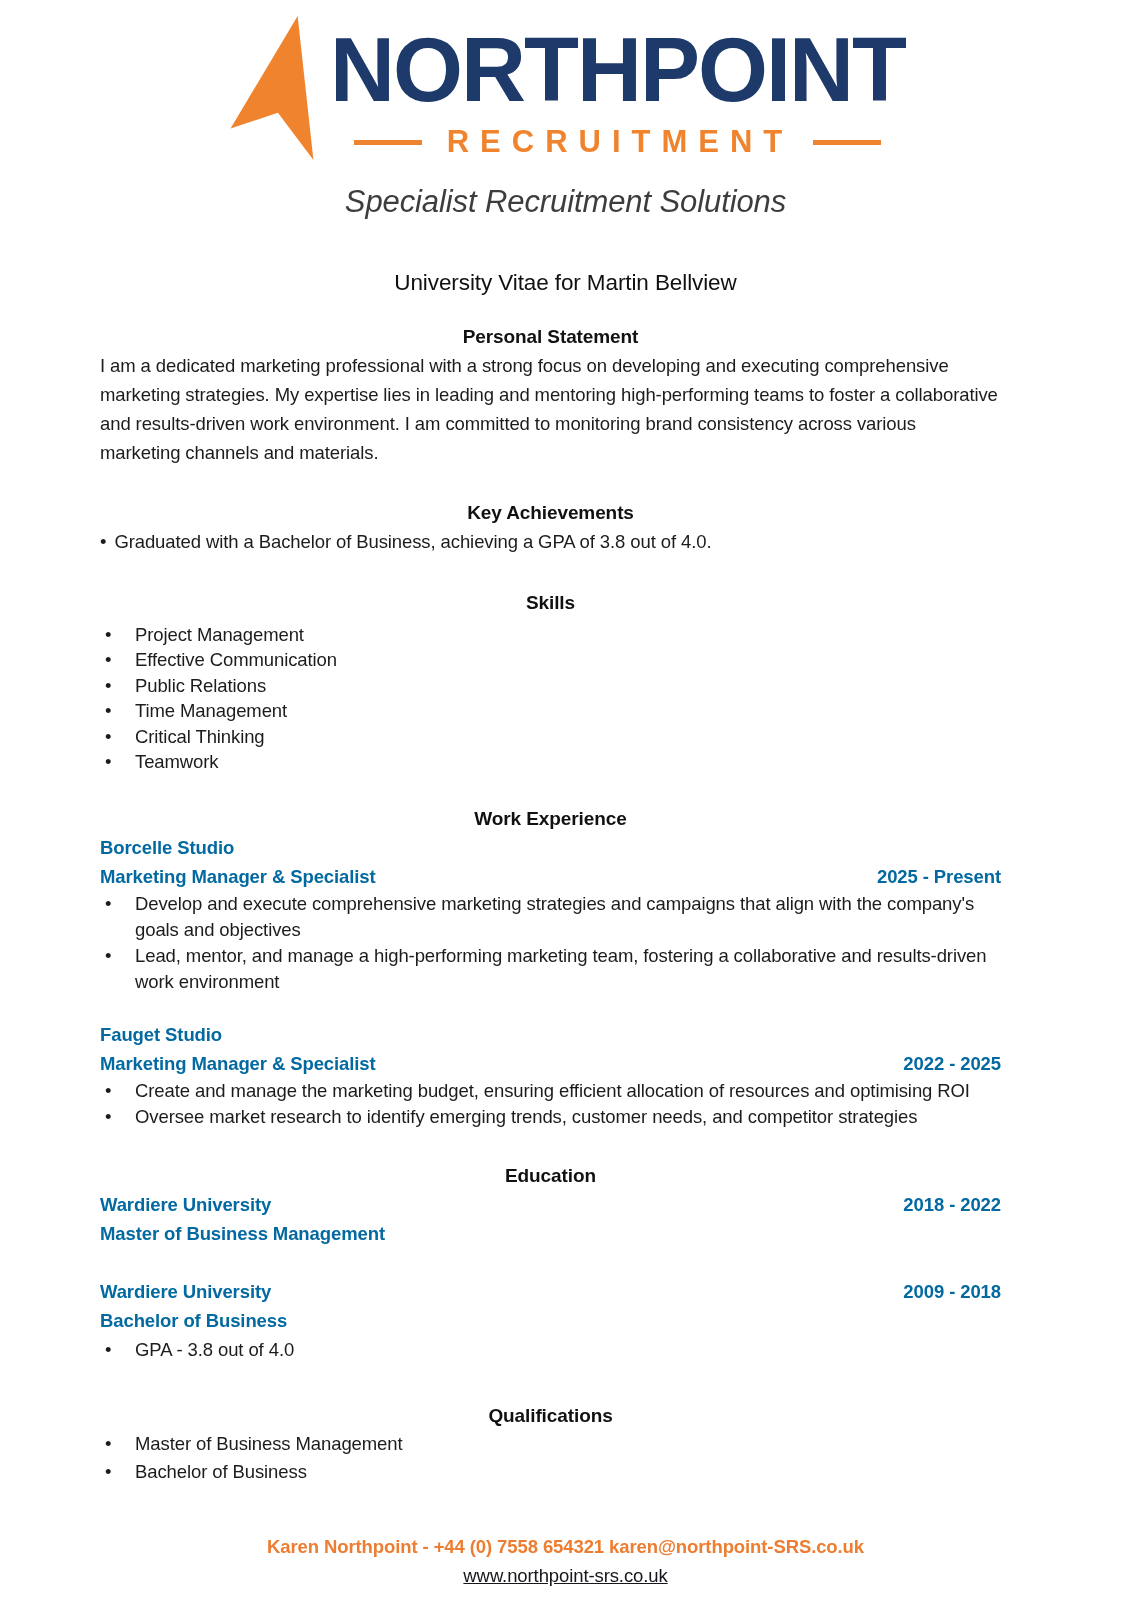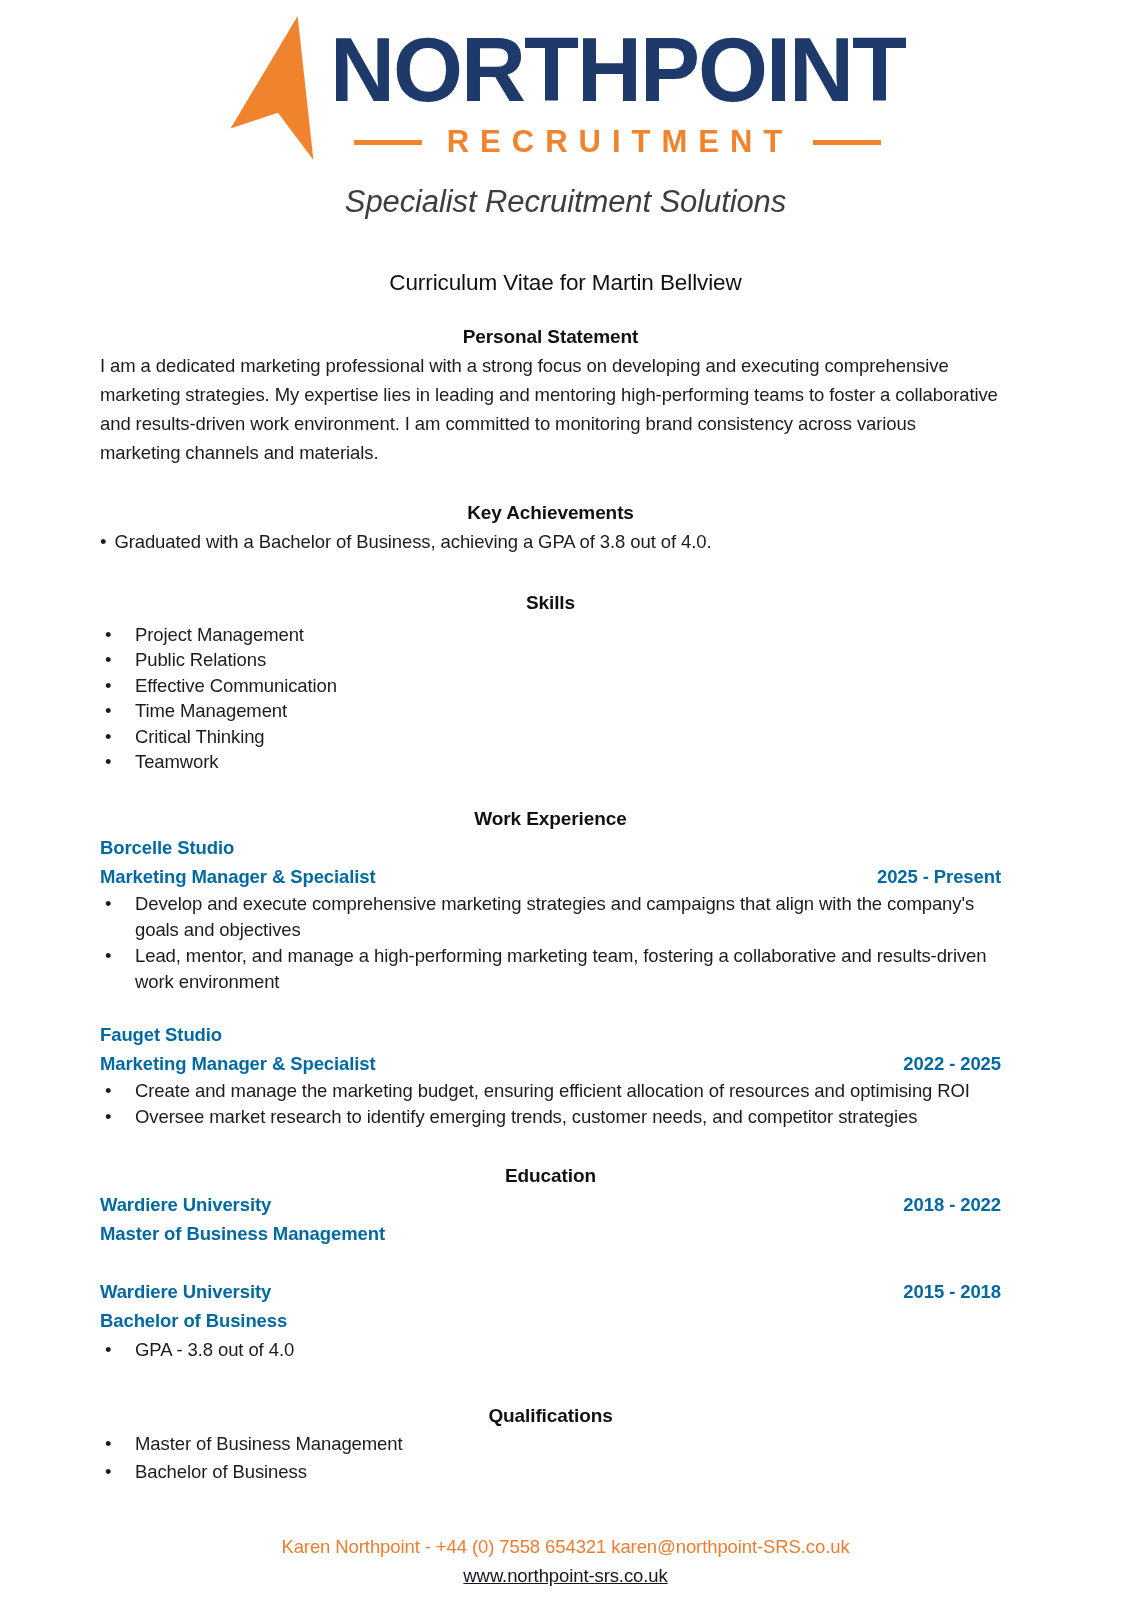--- a/index.html
+++ b/index.html
@@ -60,21 +60,21 @@
   .row-between { display:flex; justify-content:space-between; align-items:baseline; }
   .bold { font-weight:bold; color:#0369a1; }
 
   .edu-entry2 { margin-top:29px; }
   .edu-bullets li { line-height:26px; margin-top:2px; }
 
   ul.qual-list li { line-height:28px; }
 
   
   .footer { margin-top:48px; text-align:center; }
-  .footer-contact { color:#ed7d31; font-weight:normal; font-size:18.5px; line-height:26px; }
+  .footer-contact { color:#ed7d31; font-weight:bold; font-size:18.5px; line-height:26px; }
   .footer-site-row { margin-top:3px; }
   .footer-site {
     color:#16161c; font-size:18.5px; text-decoration:underline; cursor:pointer; line-height:26px;
   }
 </style>
 </head>
 <body>
 
 <div class="page">
 
@@ -88,42 +88,42 @@
         <div class="subbrand-row">
           <span class="dash"></span>
           <span class="subbrand">RECRUITMENT</span>
           <span class="dash"></span>
         </div>
       </div>
     </div>
     <div class="tagline">Specialist Recruitment Solutions</div>
   </header>
 
-  <h1 class="cv-title">Curriculum Vitae for Martin Bellview</h1>
+  <h1 class="cv-title">University Vitae for Martin Bellview</h1>
 
   <main class="content">
 
     <section class="ps">
       <h2>Personal Statement</h2>
       <p>I am a dedicated marketing professional with a strong focus on developing and executing comprehensive marketing strategies. My expertise lies in leading and mentoring high-performing teams to foster a collaborative and results-driven work environment. I am committed to monitoring brand consistency across various marketing channels and materials.</p>
     </section>
 
     <section class="ka">
       <h2>Key Achievements</h2>
       <ul class="inline-bullet">
         <li>Graduated with a Bachelor of Business, achieving a GPA of 3.8 out of 4.0.</li>
       </ul>
     </section>
 
     <section class="sk">
       <h2>Skills</h2>
       <ul class="indent skills-list">
         <li>Project Management</li>
+        <li>Effective Communication</li>
         <li>Public Relations</li>
-        <li>Effective Communication</li>
         <li>Time Management</li>
         <li>Critical Thinking</li>
         <li>Teamwork</li>
       </ul>
     </section>
 
     <section class="we">
       <h2>Work Experience</h2>
 
       <div class="job job1">
@@ -158,21 +158,21 @@
         <div class="row-between">
           <span class="bold">Wardiere University</span>
           <span class="bold">2018 - 2022</span>
         </div>
         <div class="bold">Master of Business Management</div>
       </div>
 
       <div class="edu-entry edu-entry2">
         <div class="row-between">
           <span class="bold">Wardiere University</span>
-          <span class="bold">2015 - 2018</span>
+          <span class="bold">2009 - 2018</span>
         </div>
         <div class="bold">Bachelor of Business</div>
         <ul class="indent edu-bullets">
           <li>GPA - 3.8 out of 4.0</li>
         </ul>
       </div>
     </section>
 
     <section class="qu">
       <h2>Qualifications</h2>

